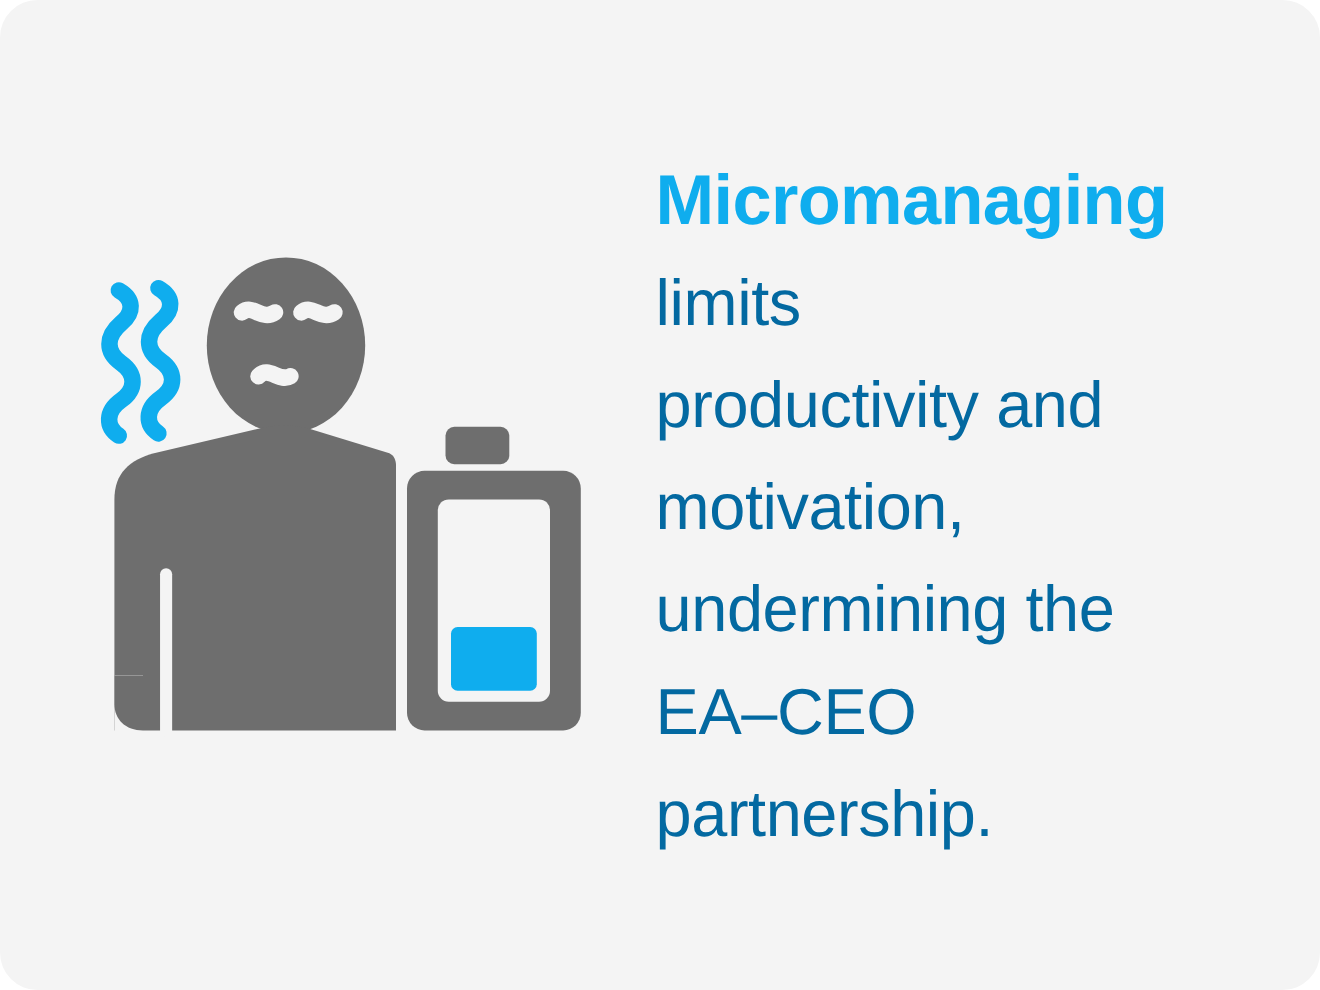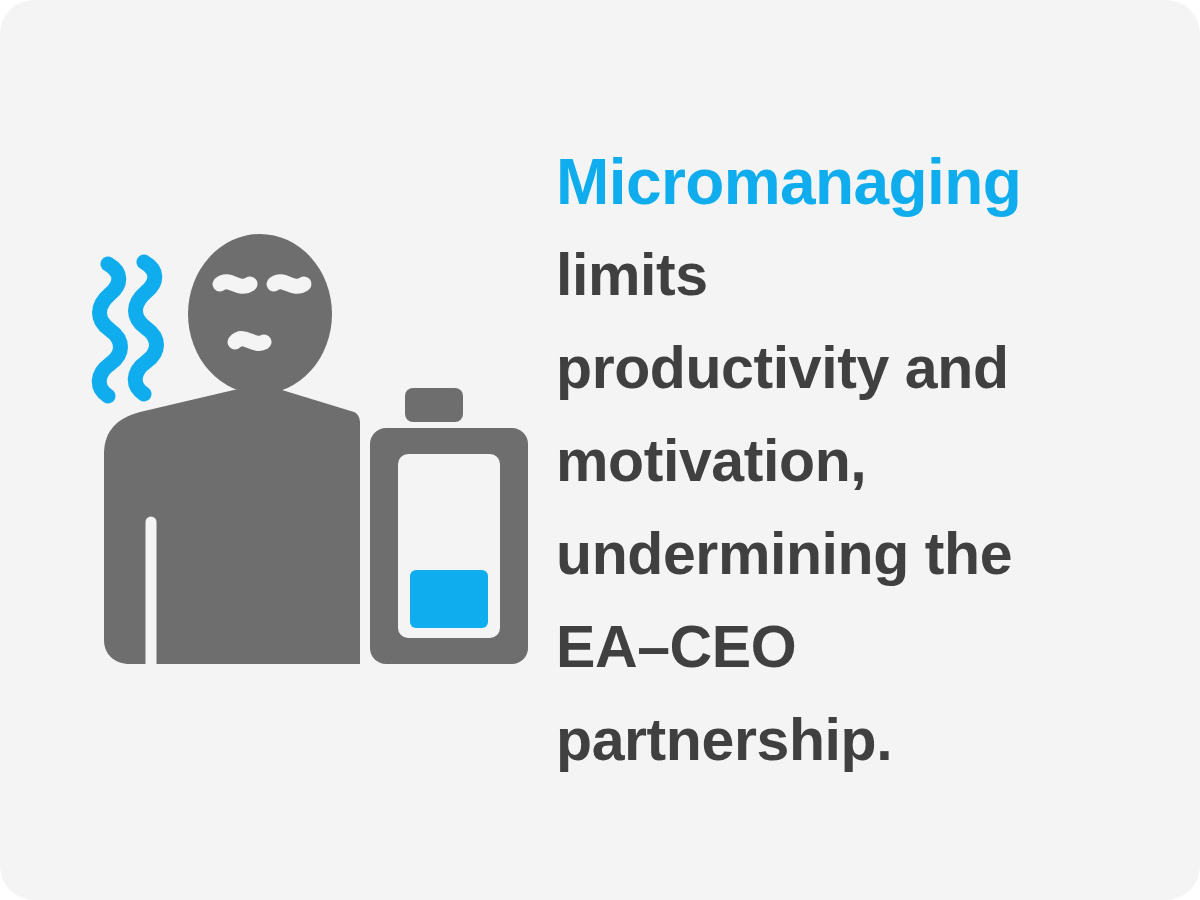--- a/index.html
+++ b/index.html
@@ -39,40 +39,40 @@
   }
   .illustration svg {
     display: block;
     width: 470px;
     height: 450px;
   }
 
   
   .text-block {
     position: absolute;
-    left: 556px;
+    left: 596px;
     top: 136px;
     width: 520px;
   }
   .headline {
     margin: 0;
     font-size: 64px;
     line-height: 93px;
     font-weight: 700;
     letter-spacing: -0.6px;
     color: #0fadee;
     font-family: "Liberation Sans", sans-serif;
   }
   .body-copy {
     margin: 0;
     font-size: 59px;
     line-height: 93px;
-    font-weight: 700;
+    font-weight: 400;
     letter-spacing: -0.4px;
-    color: #404040;
+    color: #0369a1;
     font-family: "Liberation Sans", sans-serif;
     white-space: pre-line;
   }
 </style>
 </head>
 <body>
 
 <div class="card">
 
   <div class="illustration">

